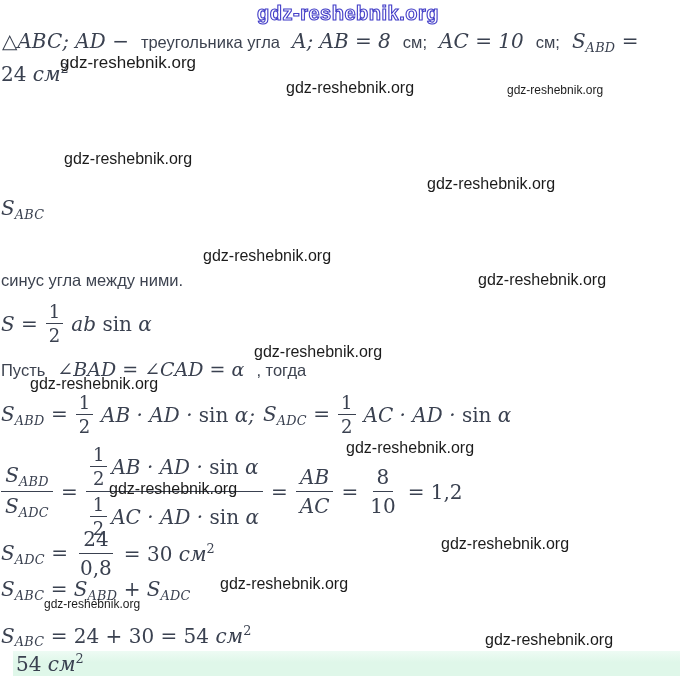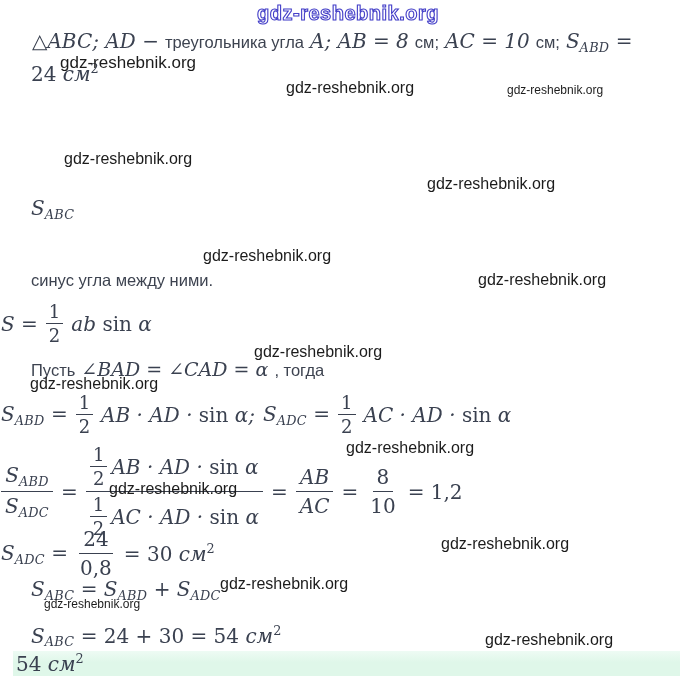--- a/index.html
+++ b/index.html
@@ -16,21 +16,21 @@
   
   .wm{position:absolute;color:var(--watermark-text);font-family:"Liberation Sans",sans-serif;
       white-space:nowrap;z-index:5;line-height:1.1;}
   .wm-top{position:absolute;top:2px;left:50%;transform:translateX(-50%);
       font-size:20px;font-weight:700;letter-spacing:.5px;color:#fff;
       -webkit-text-stroke:1.1px var(--accent-blue);
       text-shadow:0 0 1px rgba(69,64,200,.55);
       z-index:6;white-space:nowrap;}
 
   
-  .line{position:absolute;display:flex;align-items:baseline;gap:6px;z-index:1;white-space:nowrap;margin-left:30px;}
+  .line{position:absolute;display:flex;align-items:baseline;gap:12px;z-index:1;white-space:nowrap;}
   .vline{position:absolute;display:flex;align-items:center;gap:8px;z-index:1;white-space:nowrap;}
   .rus{font-family:"Liberation Sans",sans-serif;font-size:16.5px;color:var(--body-text);}
   .math{font-family:"DejaVu Serif",serif;font-size:20px;color:var(--math-text);}
   .mi{font-style:italic;}
   .mn{font-style:normal;}
   sub.msub{font-size:64%;font-style:italic;vertical-align:-0.3em;letter-spacing:.3px;}
   sup.msup{font-size:64%;vertical-align:super;}
 
   
   .frac{display:inline-flex;flex-direction:column;align-items:center;vertical-align:middle;

